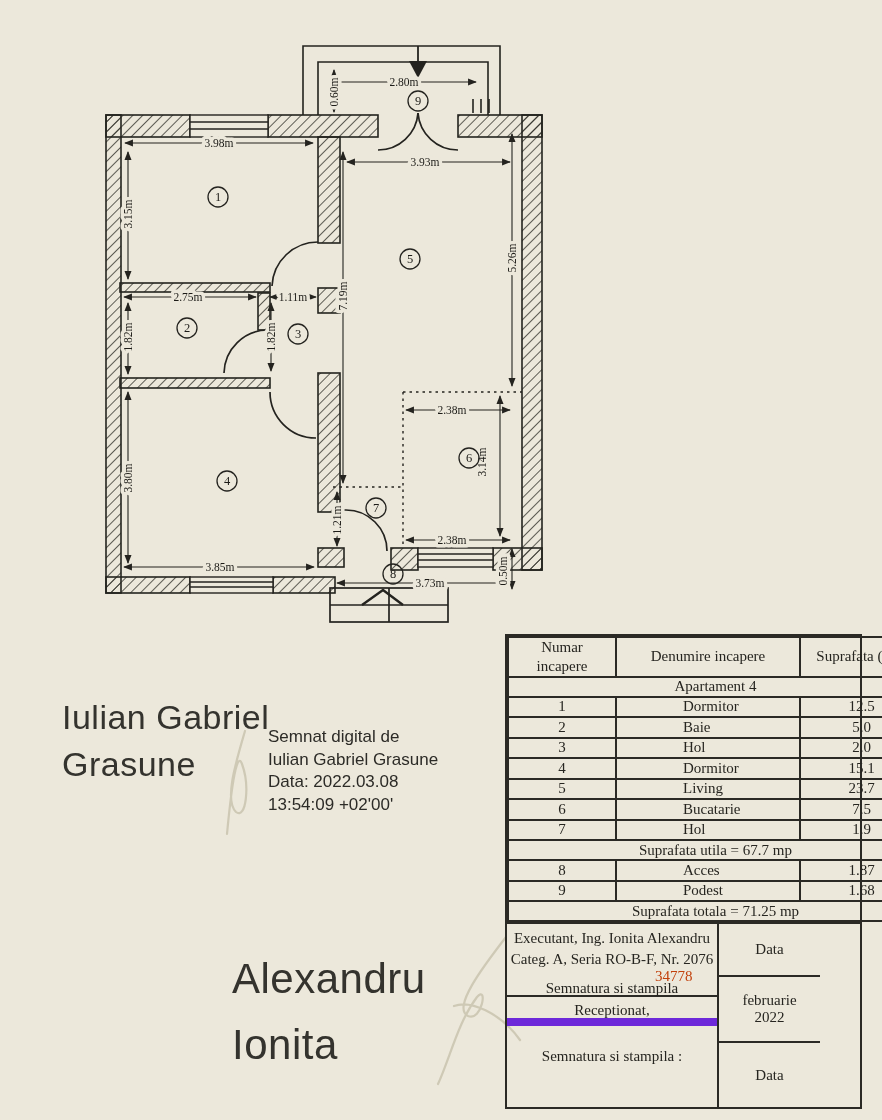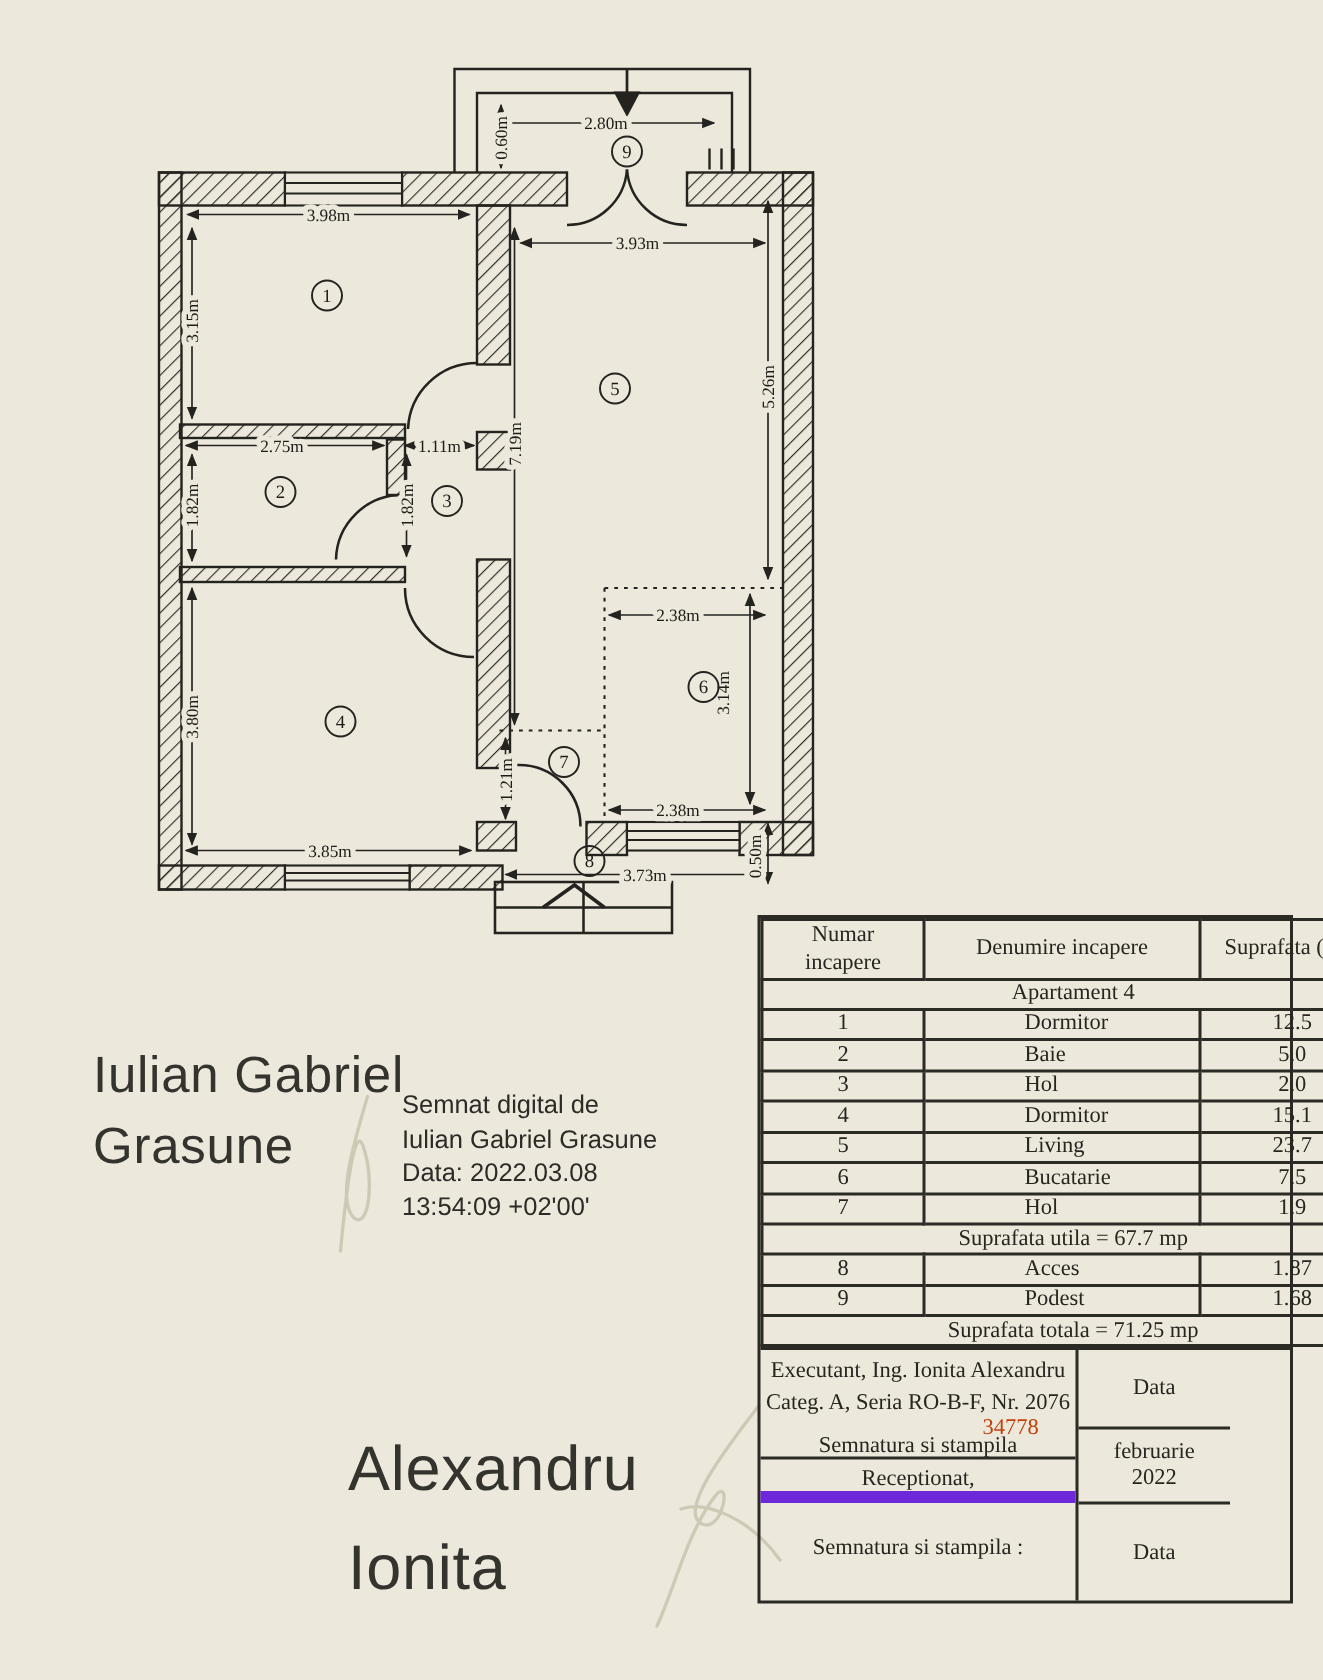--- a/index.html
+++ b/index.html
@@ -7,42 +7,42 @@
     position:relative;width:882px;height:1120px;overflow:hidden;
     background:#ece8db;
     font-family:"Liberation Serif", serif;color:#24231f;
   }
   svg text{font-family:"Liberation Serif", serif;}
   .dim{font-size:11.5px;fill:#1d1c18;text-anchor:middle;
        paint-order:stroke;stroke:#ece8db;stroke-width:7px;stroke-linejoin:round;}
   .roomnum{font-size:12.5px;fill:#1d1c18;text-anchor:middle;}
   
   #areas{
-    position:absolute;left:505px;top:610px;width:357px;
+    position:absolute;left:505px;top:634px;width:357px;
     border:2px solid #2b2a25;box-sizing:border-box;
   }
   #areas table{border-collapse:collapse;width:100%;table-layout:fixed;}
   #areas td,#areas th{
     border:2px solid #2b2a25;font-weight:normal;font-size:15px;color:#262520;
     padding:0;text-align:center;overflow:hidden;
   }
   #areas .c1{width:86px;} #areas .c2{width:162px;} #areas .c3{width:101px;}
   #areas .hdr td{height:37px;line-height:1.25;padding:0 10px;}
   #areas .sec td{height:18px;}
   #areas .r td{height:18.5px;}
   #areas .name{text-align:left;padding-left:66px;}
   .footgrid{display:flex;width:100%;border-top:2px solid #2b2a25;box-sizing:border-box;}
   .fl{width:212px;border-right:2px solid #2b2a25;box-sizing:border-box;}
   .fr{width:101px;}
   .fcell{position:relative;box-sizing:border-box;font-size:15px;color:#262520;text-align:center;}
   .fl .a{height:73px;border-bottom:2px solid #2b2a25;}
   .fl .b{height:29px;border-bottom:8px solid #6d28d9;}
   .fl .c{height:65px;}
   .fr .a{height:53px;border-bottom:2px solid #2b2a25;display:flex;align-items:center;justify-content:center;}
-  .fr .b{height:50px;border-bottom:2px solid #2b2a25;display:flex;align-items:center;justify-content:center;padding:0 8px;box-sizing:border-box;}
+  .fr .b{height:66px;border-bottom:2px solid #2b2a25;display:flex;align-items:center;justify-content:center;padding:0 8px;box-sizing:border-box;}
   .fr .c{height:64px;display:flex;align-items:center;justify-content:center;}
   .fline{position:absolute;left:0;right:0;}
   
   .bigname{
     position:absolute;font-family:"Liberation Sans", sans-serif;
     color:#34332e;letter-spacing:.5px;
   }
   #sig1name{left:62px;top:694px;font-size:34px;line-height:47px;}
   #sig2name{left:232px;top:946px;font-size:42px;line-height:66px;}
   .stamp{

